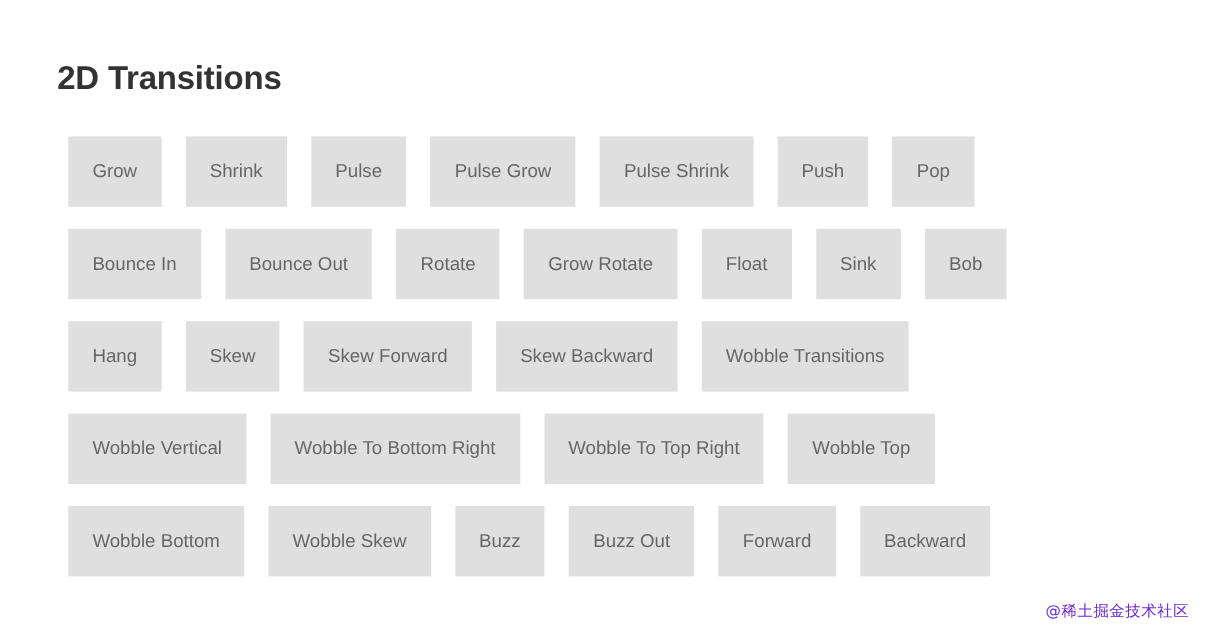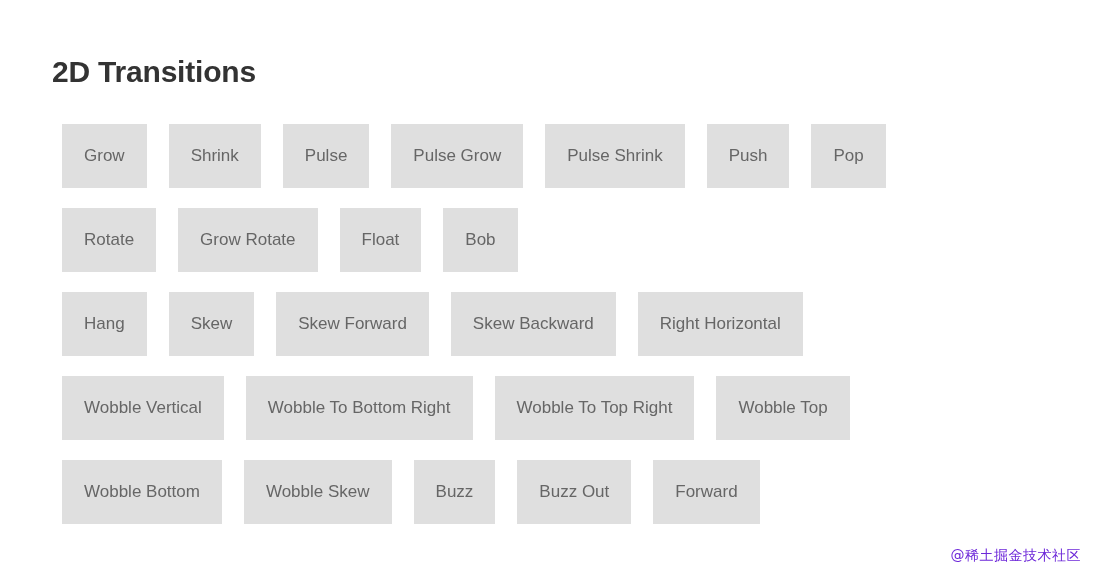--- a/index.html
+++ b/index.html
@@ -93,46 +93,50 @@
       <button class="fx-button">Grow</button>
       <button class="fx-button">Shrink</button>
       <button class="fx-button">Pulse</button>
       <button class="fx-button">Pulse Grow</button>
       <button class="fx-button">Pulse Shrink</button>
       <button class="fx-button">Push</button>
       <button class="fx-button">Pop</button>
     </div>
 
     <div class="button-row">
+      <button class="fx-button">Bounce In</button>
+      <button class="fx-button">Bounce Out</button>
       <button class="fx-button">Rotate</button>
       <button class="fx-button">Grow Rotate</button>
       <button class="fx-button">Float</button>
+      <button class="fx-button">Sink</button>
       <button class="fx-button">Bob</button>
     </div>
 
     <div class="button-row">
       <button class="fx-button">Hang</button>
       <button class="fx-button">Skew</button>
       <button class="fx-button">Skew Forward</button>
       <button class="fx-button">Skew Backward</button>
-      <button class="fx-button">Right Horizontal</button>
+      <button class="fx-button">Wobble Transitions</button>
     </div>
 
     <div class="button-row">
       <button class="fx-button">Wobble Vertical</button>
       <button class="fx-button">Wobble To Bottom Right</button>
       <button class="fx-button">Wobble To Top Right</button>
       <button class="fx-button">Wobble Top</button>
     </div>
 
     <div class="button-row">
       <button class="fx-button">Wobble Bottom</button>
       <button class="fx-button">Wobble Skew</button>
       <button class="fx-button">Buzz</button>
       <button class="fx-button">Buzz Out</button>
       <button class="fx-button">Forward</button>
+      <button class="fx-button">Backward</button>
     </div>
 
   </div>
 
   <div class="watermark">@稀土掘金技术社区</div>
 
 </div>
 
 </body></html>

